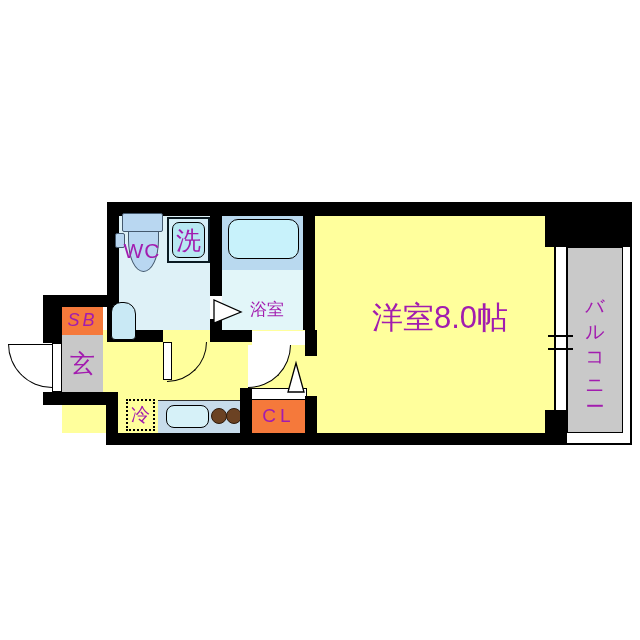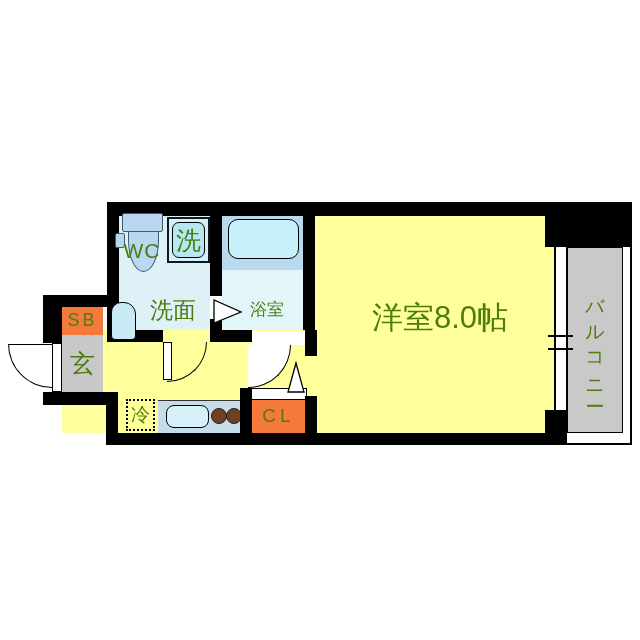--- a/index.html
+++ b/index.html
@@ -2,21 +2,21 @@
 <html><head>
 <meta charset="utf-8">
 <style>
   html,body{margin:0;padding:0;background:#ffffff;}
   #canvas{
     position:relative;width:640px;height:640px;background:#ffffff;overflow:hidden;
     font-family:"Liberation Sans","DejaVu Sans",sans-serif;color:#000;
   }
   .abs{position:absolute;box-sizing:border-box;}
   .wall{background:#000;}
-  .lbl{color:#4d7c0f;text-align:center;white-space:nowrap;}
+  .lbl{color:#a21caf;text-align:center;white-space:nowrap;}
   
   .yellow{background:#ffff9c;}
   .wet{background:#def1f7;}
   
   .arc{background:transparent;}
   .vtext{
     writing-mode:vertical-rl;text-orientation:upright;
     letter-spacing:6px;line-height:22px;
   }
 </style>
@@ -84,22 +84,21 @@
 
   <div class="abs" style="left:122px;top:213px;width:41px;height:19px;background:#b9d7f1;border:1px solid #44596e;border-radius:2px;"></div>
   <div class="abs" style="left:128px;top:231px;width:31px;height:41px;background:#b9d7f1;border:1px solid #44596e;border-radius:0 0 55% 55% / 0 0 85% 85%;"></div>
   <div class="abs" style="left:115px;top:233px;width:10px;height:15px;background:#b9d7f1;border:1px solid #44596e;border-radius:2px;"></div>
   <div class="abs" style="left:167px;top:217px;width:43px;height:46px;background:#d6eff8;border:2px solid #0a1a22;"></div>
   <div class="abs" style="left:172px;top:222px;width:33px;height:36px;background:#b7e8f2;border:1px solid #000;border-radius:7px;"></div>
   <div class="abs" style="left:111px;top:302px;width:25px;height:38px;background:#c9e9f5;border:1.5px solid #000;border-radius:10px 12px 4px 4px;"></div>
 
   <div class="abs lbl" style="left:113px;top:240px;width:58px;font-size:21px;line-height:22px;letter-spacing:1px;">WC</div>
   <div class="abs lbl" style="left:172px;top:222px;width:33px;height:36px;font-size:25px;line-height:36px;">洗</div>
-  <div class="abs lbl" style="left:134px;top:297px;width:78px;font-size:23px;line-height:26px;">洗面</div>
   <div class="abs lbl" style="left:228px;top:297px;width:78px;font-size:17px;line-height:26px;">浴室</div>
   <div class="abs lbl" style="left:62px;top:349px;width:41px;font-size:25px;line-height:28px;">玄</div>
-  <div class="abs lbl" style="left:62px;top:308px;width:41px;font-size:18px;line-height:24px;letter-spacing:3px;">SB</div>
+  <div class="abs lbl" style="left:62px;top:308px;width:41px;font-size:18px;line-height:24px;letter-spacing:3px;font-style:italic;">SB</div>
   <div class="abs lbl" style="left:252px;top:404px;width:53px;font-size:19px;line-height:24px;letter-spacing:4px;">CL</div>
   <div class="abs lbl" style="left:126px;top:403px;width:29px;font-size:19px;line-height:24px;">冷</div>
   <div class="abs lbl" style="left:355px;top:304px;width:170px;font-size:31px;line-height:28px;">洋室8.0帖</div>
   <div class="abs lbl vtext" style="left:584px;top:258px;width:22px;height:170px;font-size:19px;">バルコニー</div>
 
 </div>
 
 </body></html>

